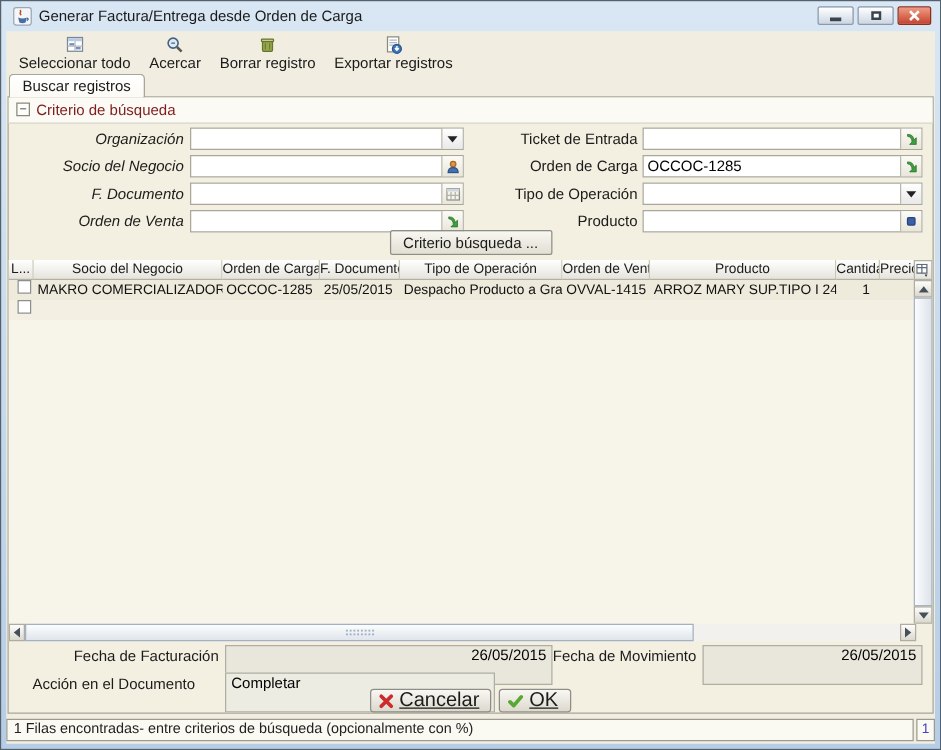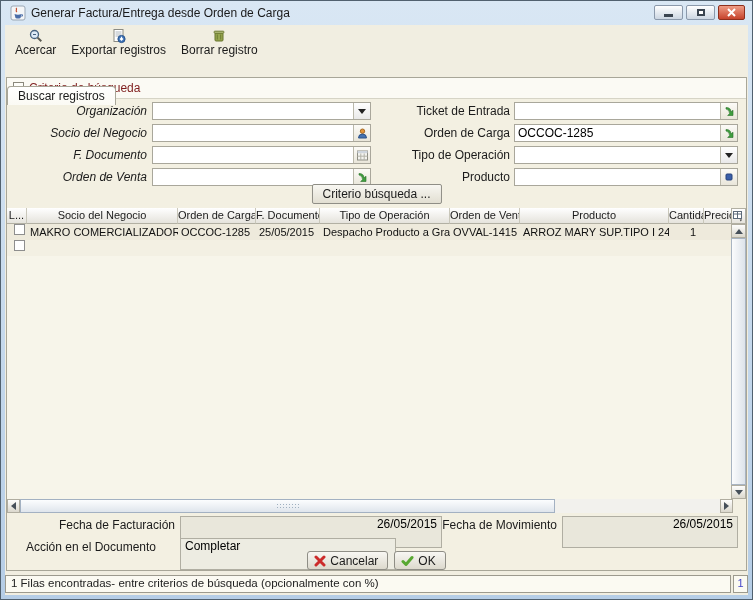--- a/index.html
+++ b/index.html
@@ -20,21 +20,21 @@
   .content{position:absolute;left:4px;right:4px;top:24px;bottom:4px;background:#f1eee1;}
   
   .toolbar{position:absolute;left:0;top:0;right:0;height:34px;display:flex;align-items:flex-start;padding:2px 0 0 10px;gap:15px;box-sizing:border-box;}
   .tbtn{display:flex;flex-direction:column;align-items:center;gap:0;cursor:pointer;}
   .tbtn .ticon{height:17px;display:flex;align-items:center;justify-content:center;}
   .tbtn .tlabel{font-size:12px;color:#1b1b1b;line-height:13px;white-space:nowrap;}
   
   .tabrow{position:absolute;left:2px;top:34px;height:19px;z-index:3;}
   .tab{display:inline-block;height:18px;line-height:18px;padding:0 10px;font-size:12px;color:#1b1b1b;
     border:1px solid #a8a698;border-bottom:none;border-radius:4px 4px 0 0;
-    background:linear-gradient(#ffffff,#fbfaf4);cursor:pointer;margin-top:27px;}
+    background:linear-gradient(#ffffff,#fbfaf4);cursor:pointer;}
   
   .panel{position:absolute;left:1px;right:1px;top:52px;height:494px;border:1px solid #a8a698;background:#f3f0e2;box-sizing:border-box;}
   .criterio{position:absolute;left:0;right:0;top:0;height:20px;background:#fbfaf4;border-bottom:1px solid #d6d4c6;}
   .collapse-box{position:absolute;left:6px;top:4px;width:11px;height:11px;border:1px solid #8a887c;background:#fdfdf9;
     font-size:10px;line-height:9px;text-align:center;color:#444;cursor:pointer;box-sizing:border-box;}
   .criterio-title{position:absolute;left:22px;top:0;height:20px;line-height:20px;font-size:12px;color:#7f1d1d;}
   
   .form-label{position:absolute;height:18px;line-height:18px;font-size:12px;text-align:right;color:#1b1b1b;white-space:nowrap;}
   .form-field{position:absolute;height:18px;box-sizing:border-box;border:1px solid #a9a79b;background:#ffffff;cursor:text;}
   .fval{position:absolute;left:3px;right:19px;top:0;height:16px;line-height:16px;font-size:12px;color:#000;white-space:nowrap;overflow:hidden;}
@@ -83,21 +83,21 @@
   .hbtn.left{left:0;} .hbtn.right{right:0;}
   .hthumb{position:absolute;left:13px;top:0;width:535px;height:14px;background:linear-gradient(#fcfdfe,#dfe5ec);
     border:1px solid #a3b1c2;box-sizing:border-box;display:flex;align-items:center;justify-content:center;cursor:pointer;}
   .grip{width:24px;height:6px;background-image:radial-gradient(circle,#9fb0c0 32%,transparent 34%);background-size:3px 3px;}
   
   .ffld{position:absolute;height:32px;box-sizing:border-box;border:1px solid #b0aea2;background:#e9e7db;}
   .ffval{position:absolute;left:4px;right:4px;top:0;height:15px;line-height:15px;font-size:12px;color:#000;white-space:nowrap;overflow:hidden;}
   .ffval.right{text-align:right;}
   .btnrow{position:absolute;left:0;right:0;top:473px;height:19px;display:flex;justify-content:center;gap:6px;}
   .dlgbtn{height:19px;display:flex;align-items:center;gap:4px;padding:0 9px 0 6px;border:1px solid #8f8e86;border-radius:3px;
-    background:linear-gradient(#f8f7f3,#dcd9cd);font-size:12px;color:#1b1b1b;cursor:pointer;box-sizing:border-box;}
+    background:linear-gradient(#f8f7f3,#dcd9cd);font-size:16px;color:#1b1b1b;cursor:pointer;box-sizing:border-box;text-decoration:underline;}
   
   .statusbar{position:absolute;left:0;right:0;top:550px;height:18px;}
   .status-main{position:absolute;left:0;right:17px;height:18px;border:1px solid #9c9a8e;background:#fbfaf2;
     box-sizing:border-box;font-size:11.5px;line-height:15px;color:#222;padding:0 5px;white-space:nowrap;overflow:hidden;}
   .status-page{position:absolute;right:0;top:0;width:15px;height:18px;border:1px solid #9c9a8e;background:#fbfaf2;
     box-sizing:border-box;font-size:11px;line-height:15px;color:#4343c8;text-align:center;}
 </style>
 </head>
 <body>
 
@@ -125,50 +125,63 @@
       </div>
     </div>
   </div>
 
   <div class="content">
 
     <div class="toolbar">
       <div class="tbtn">
         <div class="ticon">
             <svg width="16" height="16" viewBox="0 0 16 16">
+          <rect x="2" y="2" width="12" height="11" fill="#ffffff" stroke="#7a8694"></rect>
+          <rect x="2.5" y="2.5" width="11" height="2.5" fill="#b9cbe3"></rect>
+          <rect x="3.5" y="6.5" width="4" height="2" fill="#6f93c4"></rect>
+          <rect x="8.5" y="9.5" width="4" height="2" fill="#6f93c4"></rect>
+          <line x1="8" y1="5" x2="8" y2="13" stroke="#b9b9b9"></line>
+          <line x1="2" y1="8.8" x2="14" y2="8.8" stroke="#b9b9b9"></line>
+        </svg>
+          </div>
+        <div class="tlabel">Seleccionar todo</div>
+      </div>
+      <div class="tbtn">
+        <div class="ticon">
+            <svg width="16" height="16" viewBox="0 0 16 16">
           <circle cx="6.5" cy="6.5" r="4" fill="#ddeaf6" stroke="#46627f" stroke-width="1.3"></circle>
           <line x1="9.6" y1="9.6" x2="13.3" y2="13.3" stroke="#5a5a52" stroke-width="2"></line>
           <line x1="5" y1="6.5" x2="8" y2="6.5" stroke="#46627f"></line>
         </svg>
           </div>
         <div class="tlabel">Acercar</div>
+      </div>
+      <div class="tbtn">
+        <div class="ticon">
+            <svg width="16" height="16" viewBox="0 0 16 16">
+          <rect x="4" y="5" width="8" height="8" rx="1" fill="#97a64e" stroke="#67752c"></rect>
+          <rect x="3.2" y="3.2" width="9.6" height="2" rx="0.5" fill="#c6cf8e" stroke="#67752c"></rect>
+          <line x1="6.3" y1="6.5" x2="6.3" y2="11.5" stroke="#6e7d33"></line>
+          <line x1="9.7" y1="6.5" x2="9.7" y2="11.5" stroke="#6e7d33"></line>
+        </svg>
+          </div>
+        <div class="tlabel">Borrar registro</div>
       </div>
       <div class="tbtn">
         <div class="ticon">
             <svg width="16" height="16" viewBox="0 0 16 16">
           <rect x="3" y="1.5" width="9" height="12" fill="#ffffff" stroke="#8b8b83"></rect>
           <line x1="4.5" y1="4" x2="10.5" y2="4" stroke="#aeb6bd"></line>
           <line x1="4.5" y1="6" x2="10.5" y2="6" stroke="#aeb6bd"></line>
           <line x1="4.5" y1="8" x2="9" y2="8" stroke="#aeb6bd"></line>
           <circle cx="10.5" cy="11" r="3.6" fill="#3f74b8" stroke="#27538c"></circle>
           <path d="M10.5 8.8 v3 M9 10.5 l1.5 1.6 1.5-1.6" fill="none" stroke="#ffffff" stroke-width="1.2"></path>
         </svg>
           </div>
         <div class="tlabel">Exportar registros</div>
-      </div>
-      <div class="tbtn">
-        <div class="ticon">
-            <svg width="16" height="16" viewBox="0 0 16 16">
-          <rect x="4" y="5" width="8" height="8" rx="1" fill="#97a64e" stroke="#67752c"></rect>
-          <rect x="3.2" y="3.2" width="9.6" height="2" rx="0.5" fill="#c6cf8e" stroke="#67752c"></rect>
-          <line x1="6.3" y1="6.5" x2="6.3" y2="11.5" stroke="#6e7d33"></line>
-          <line x1="9.7" y1="6.5" x2="9.7" y2="11.5" stroke="#6e7d33"></line>
-        </svg>
-          </div>
-        <div class="tlabel">Borrar registro</div>
       </div>
     </div>
 
     <div class="tabrow">
       <div class="tab">Buscar registros</div>
     </div>
 
     <div class="panel">
 
       <div class="criterio">

